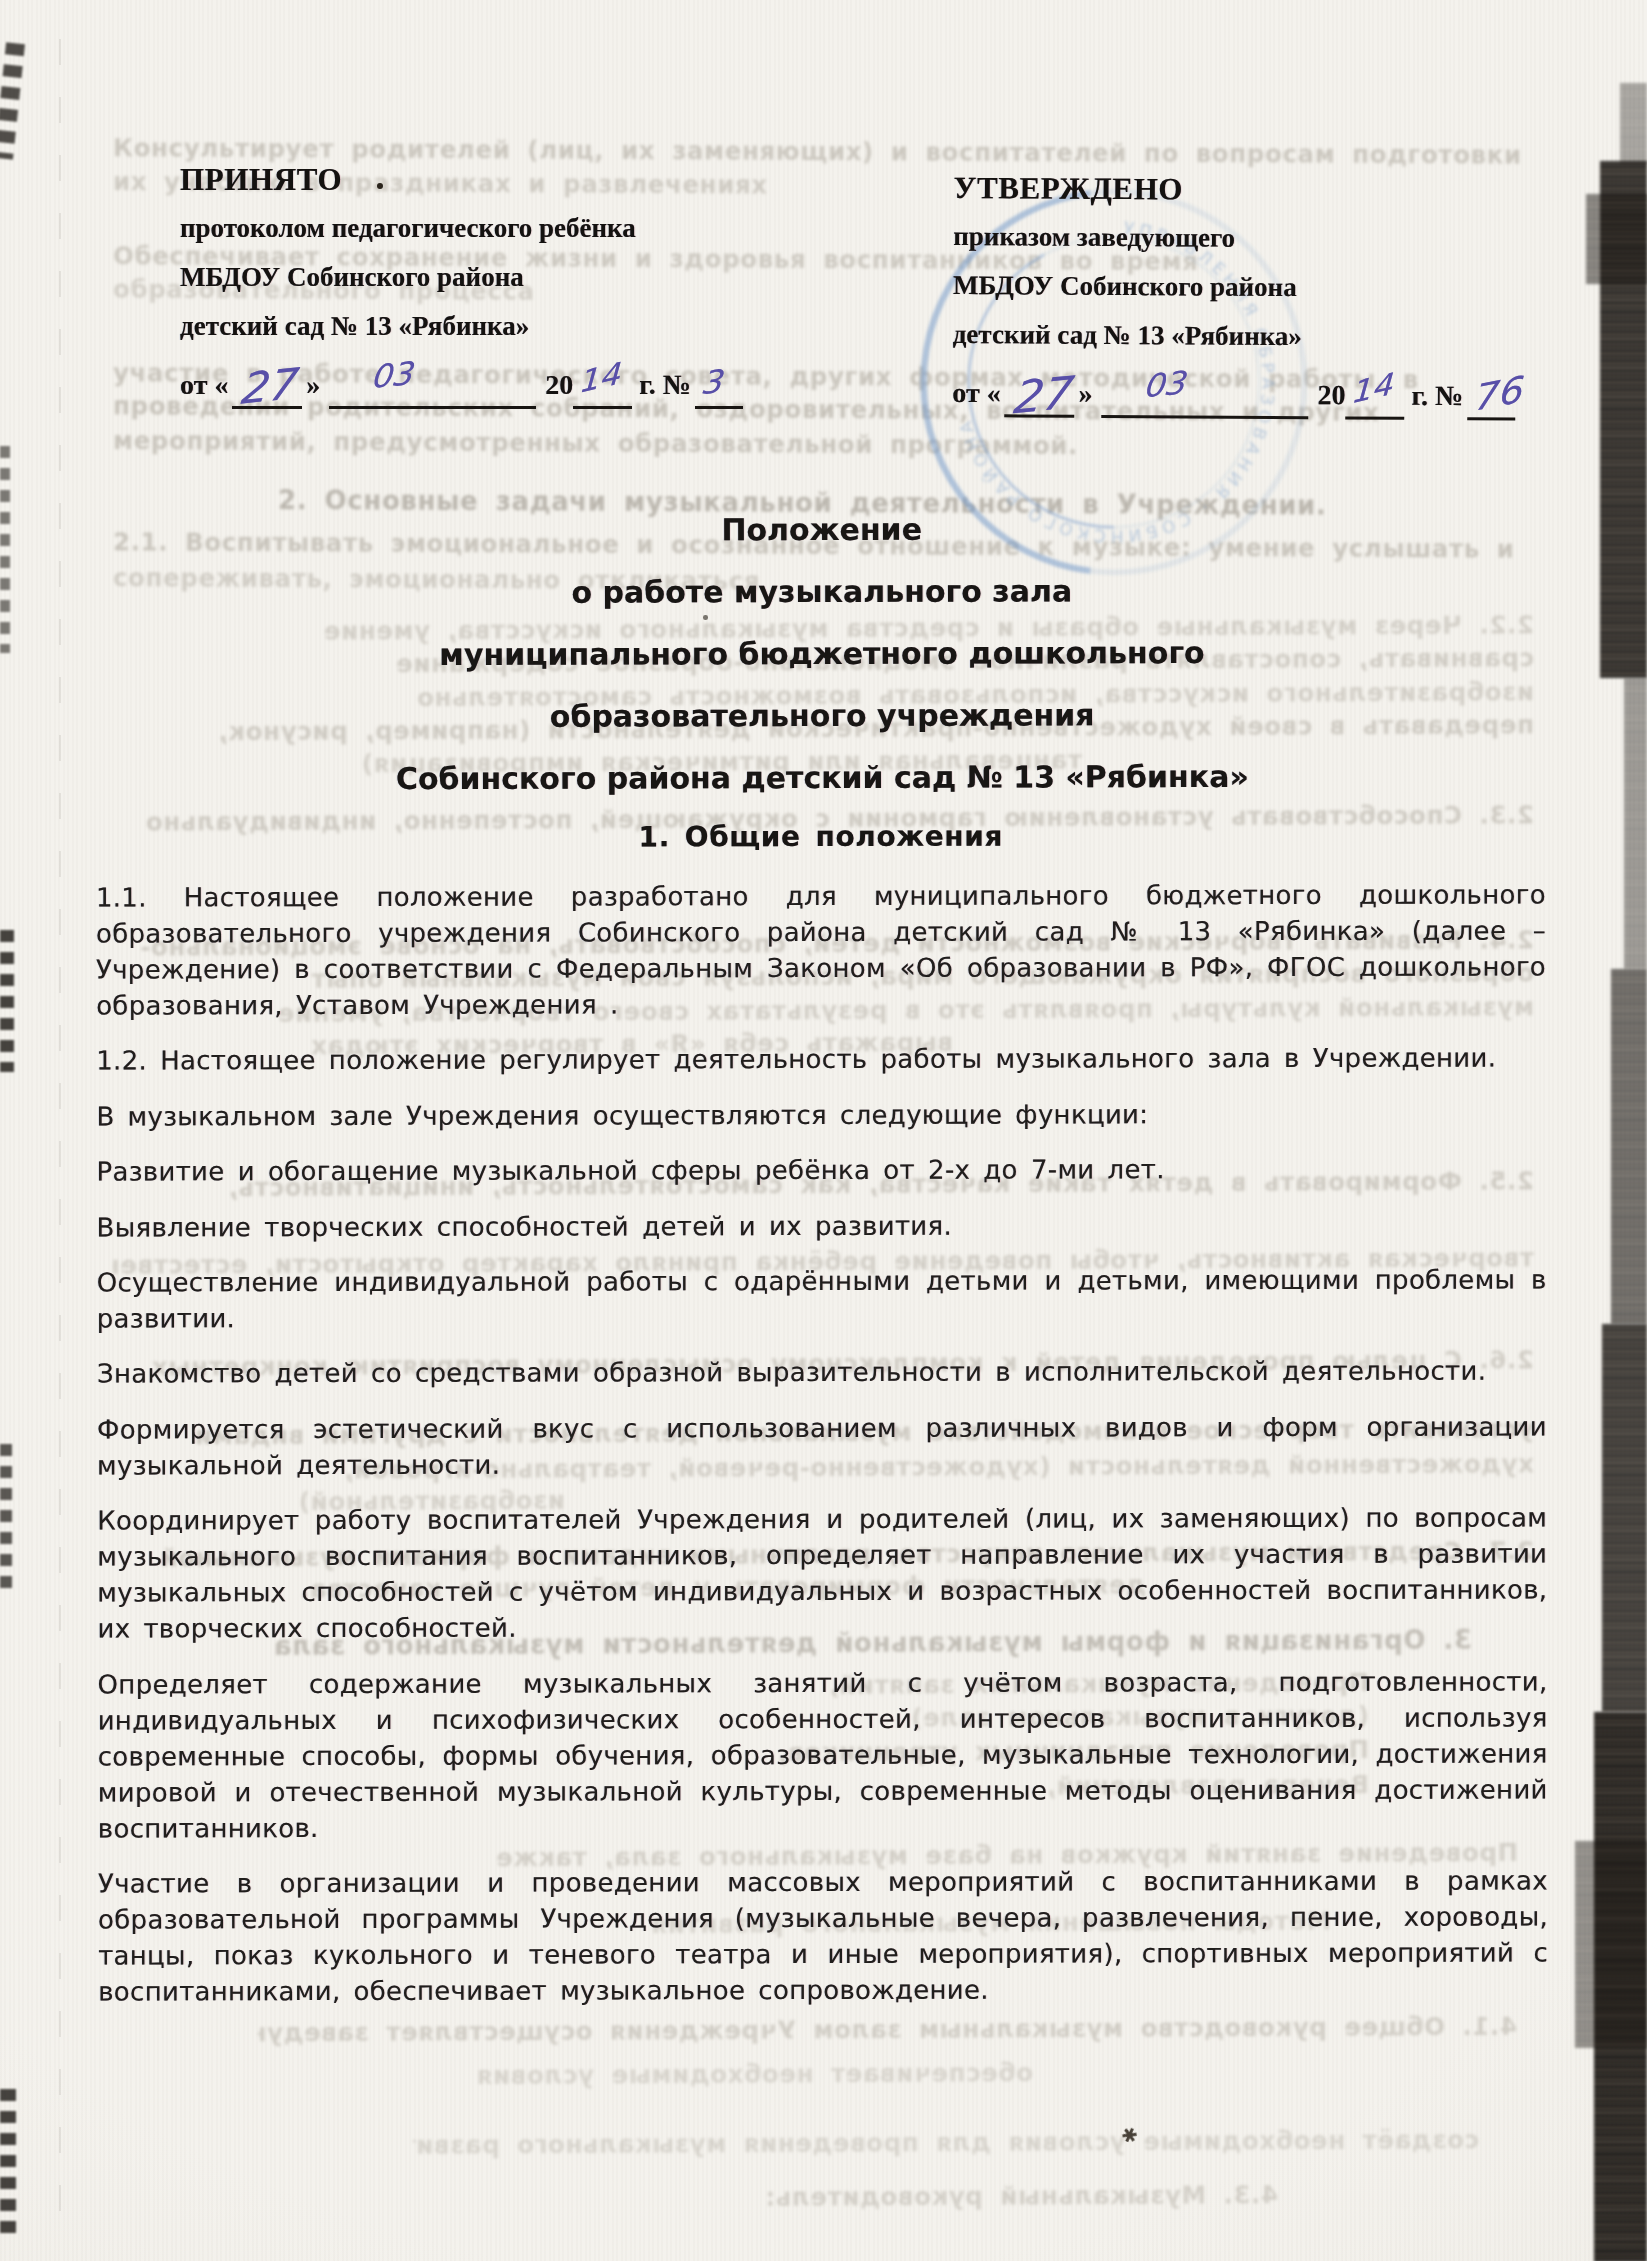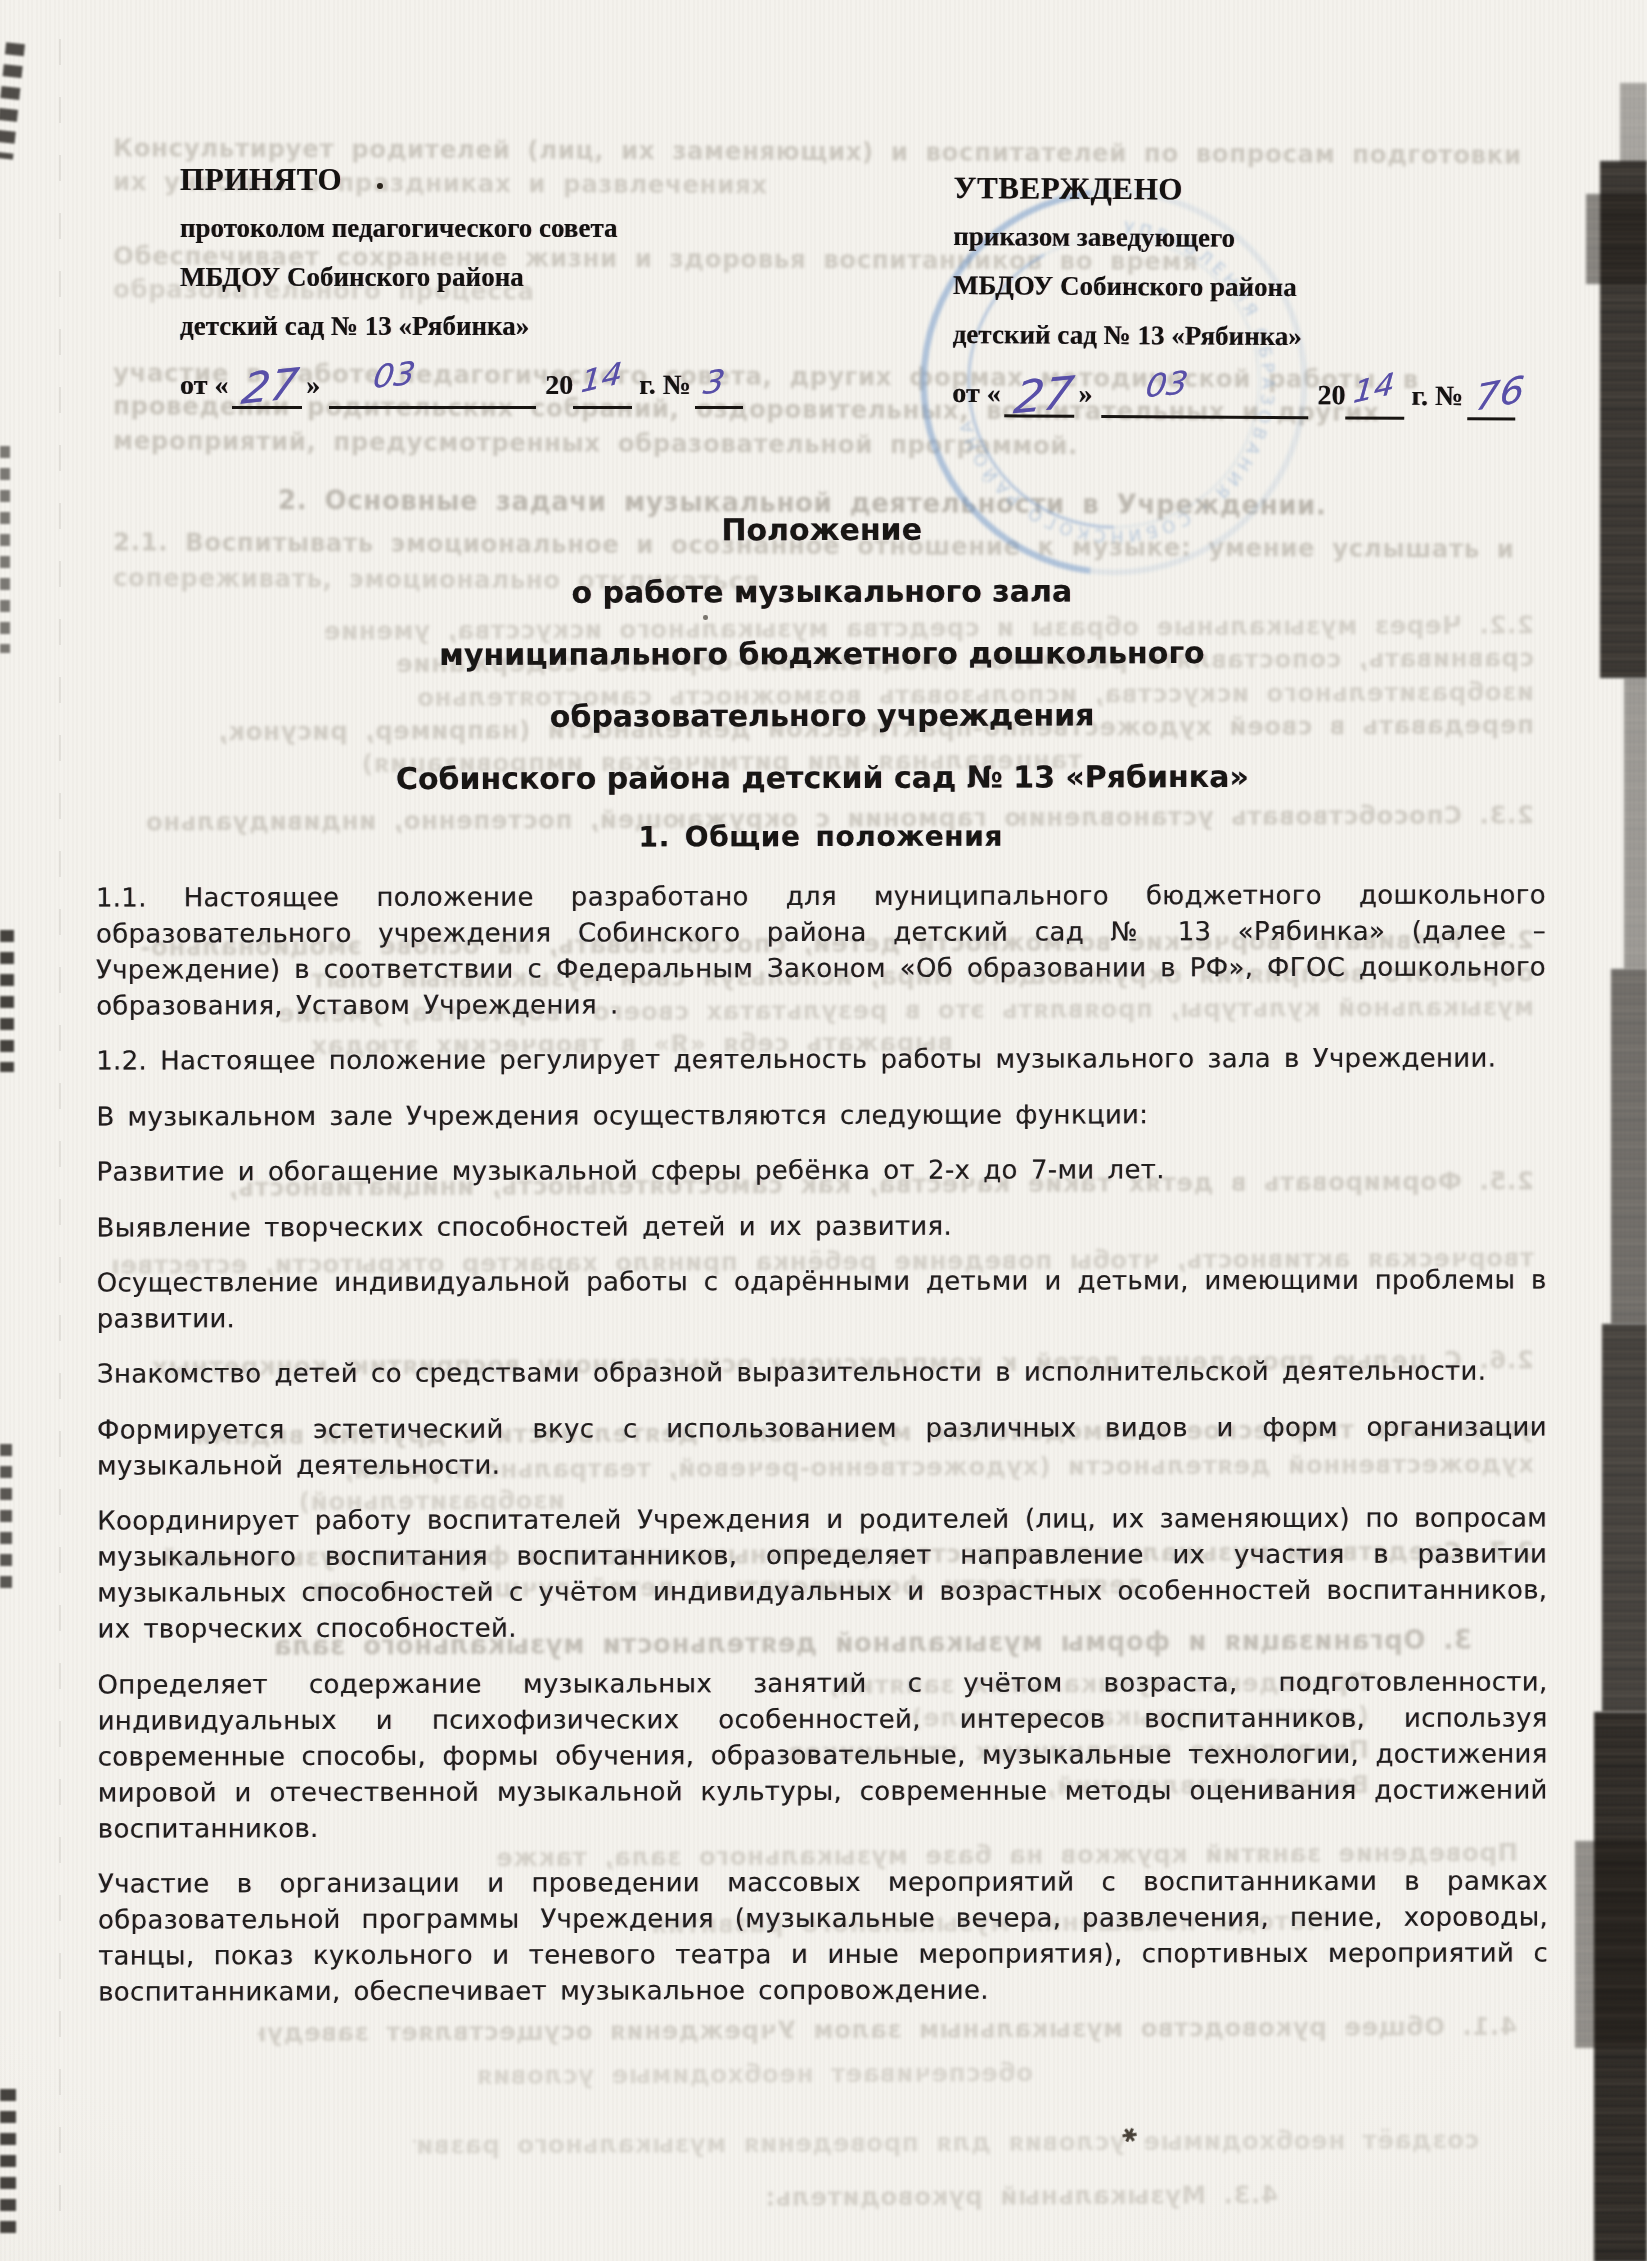--- a/index.html
+++ b/index.html
@@ -160,21 +160,21 @@
       <text font-size="26" letter-spacing="7" opacity="0.5">
         <textPath href="#ringPath" startOffset="26%">УПРАВЛЕНИЯ ОБРАЗОВАНИЯ  ·  СОБИНСКОГО РАЙОНА</textPath>
       </text>
     </g>
   </svg>
 
   <div class="content">
 
     <div class="hdr hdr-left scan-text">
       <div class="hdr-title">ПРИНЯТО</div>
-      <div>протоколом  педагогического совета</div>
+      <div>протоколом  педагогического ребёнка</div>
       <div>МБДОУ Собинского района</div>
       <div>детский сад № 13 «Рябинка»</div>
       <div class="date-line">
         <span>от «</span><span class="blank b1"><span class="hand h-day">27</span></span><span>»</span><span class="blank b2"><span class="hand h-month">03</span></span><span>20</span><span class="blank b3"><span class="hand h-year">14</span></span> <span>г. №</span><span class="blank b4"><span class="hand h-num">3</span></span>
       </div>
     </div>
 
     <div class="hdr hdr-right scan-text">
       <div class="hdr-title">УТВЕРЖДЕНО</div>
       <div>приказом заведующего</div>

